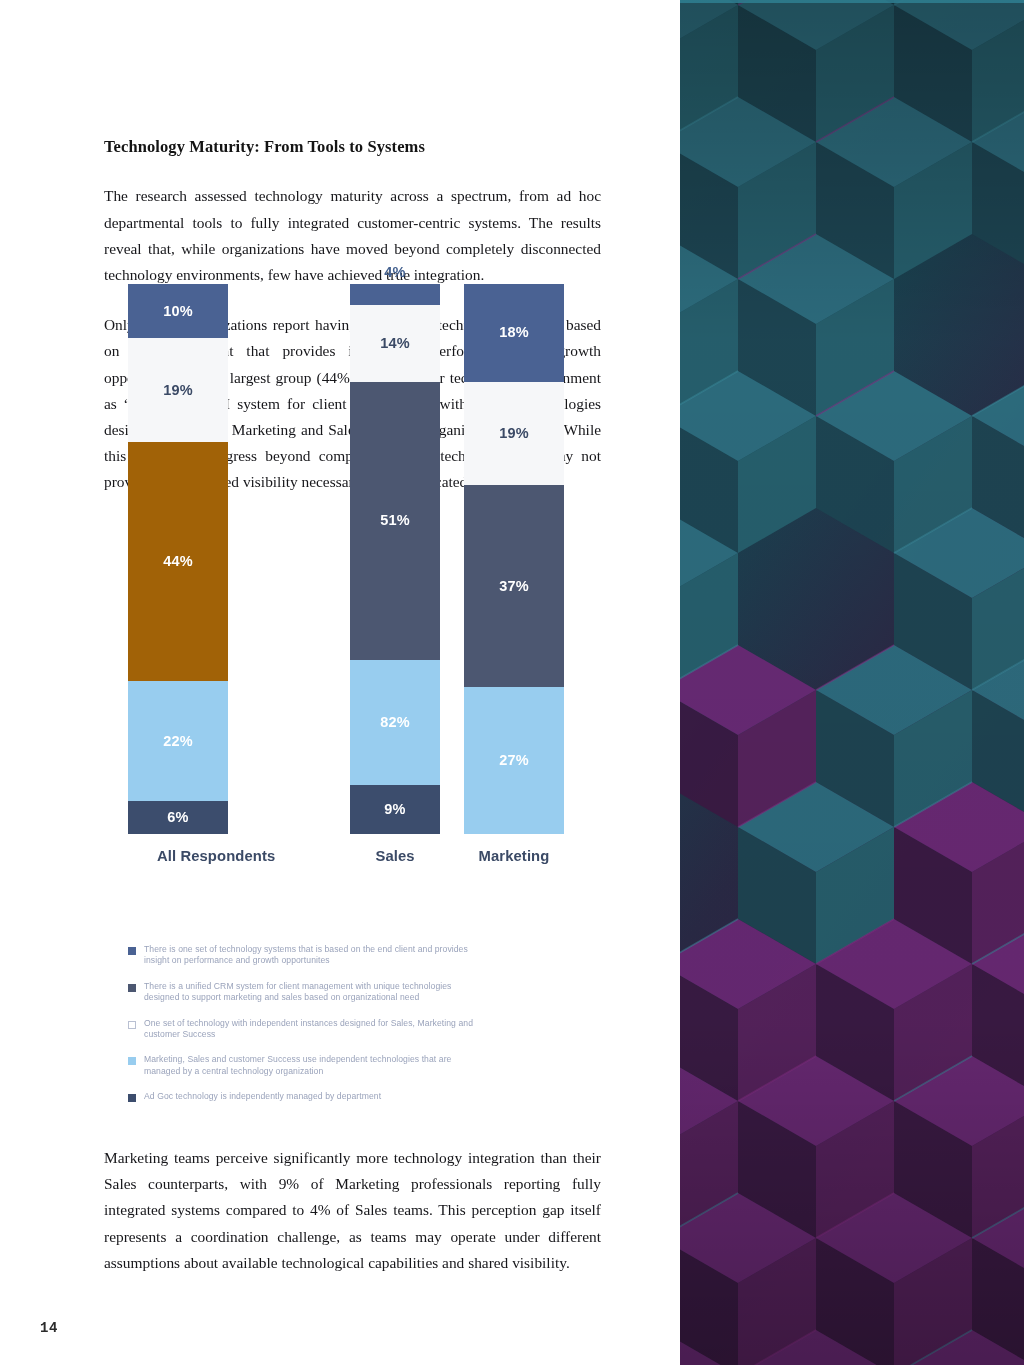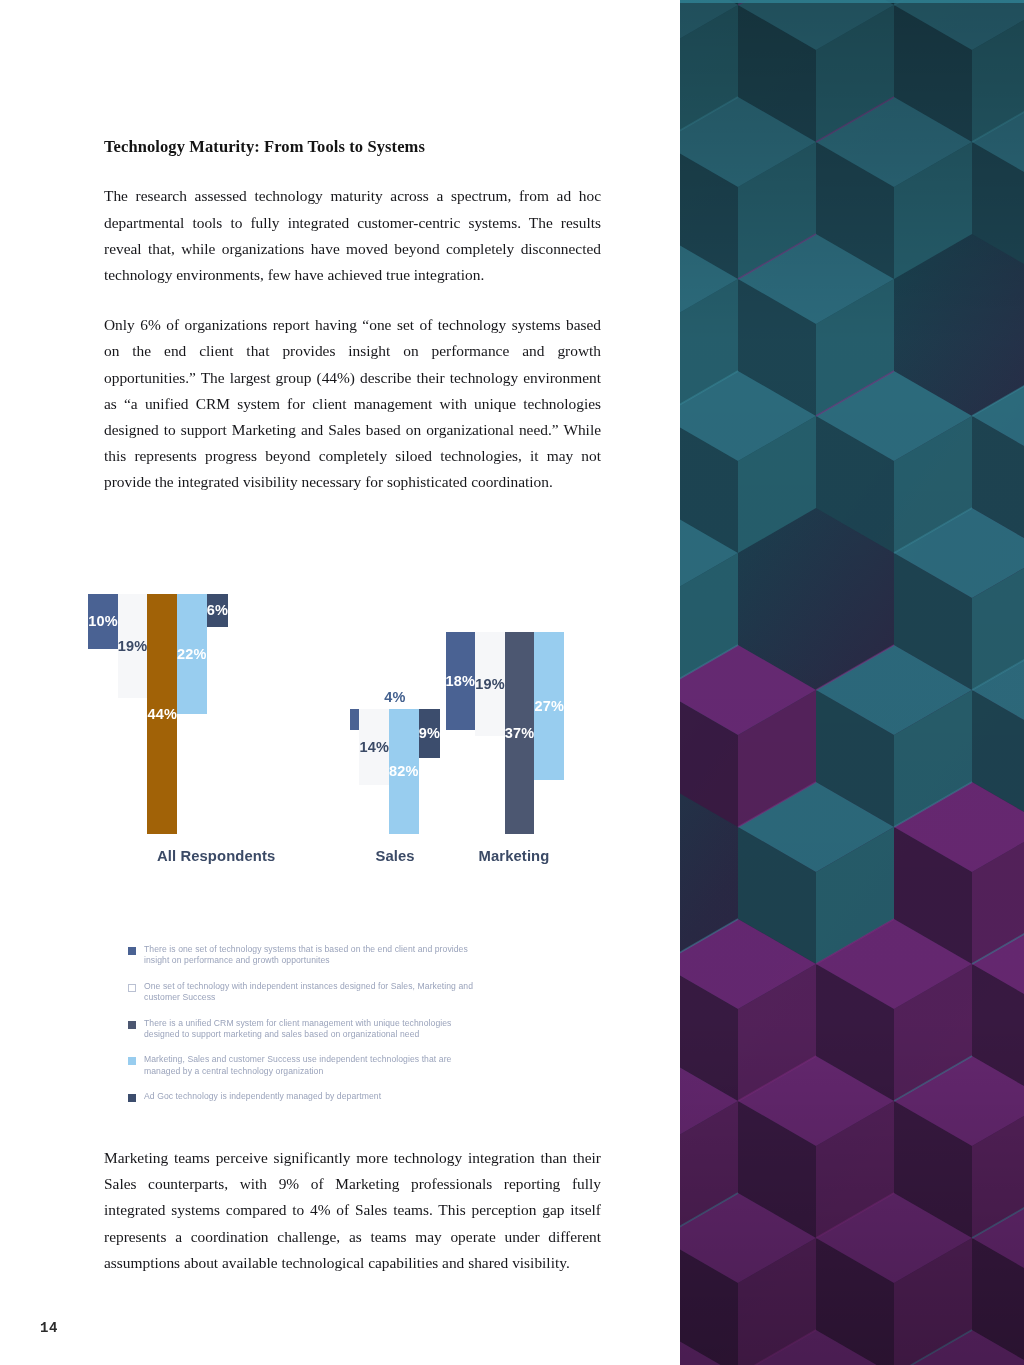--- a/index.html
+++ b/index.html
@@ -77,21 +77,21 @@
 
   .bar-group {
     position: absolute;
     bottom: 37px;
   }
 
   .bar-stack {
     position: relative;
     width: 100%;
     display: flex;
-    flex-direction: row;
+    flex-direction: column;
     justify-content: flex-end;
   }
 
   .seg {
     width: 100%;
     display: flex;
     align-items: center;
     justify-content: center;
     box-sizing: border-box;
   }
@@ -223,20 +223,23 @@
             </div>
           </div>
           <div class="cat-label" style="bottom: -30px; margin-left: 29px;">All Respondents</div>
         </div>
         <div class="bar-group" style="left: 246px; width: 90px;">
           <div class="outside-label" style="bottom: calc(100% + 4px);">4%</div>
           <div class="bar-stack">
             <div class="seg" style="height: 21.8px; background: rgb(74, 98, 147);"></div>
             <div class="seg" style="height: 76.3px; background: rgb(246, 247, 249);">
               <span class="seg-label on-light">14%</span>
+            </div>
+            <div class="seg" style="height: 277.95px; background: rgb(76, 87, 113);">
+              <span class="seg-label on-dark">51%</span>
             </div>
             <div class="seg" style="height: 125.35px; background: rgb(152, 205, 239);">
               <span class="seg-label on-dark">82%</span>
             </div>
             <div class="seg" style="height: 49.05px; background: rgb(60, 77, 109);">
               <span class="seg-label on-dark">9%</span>
             </div>
           </div>
           <div class="cat-label" style="bottom: -30px;">Sales</div>
         </div>
@@ -257,26 +260,26 @@
           </div>
           <div class="cat-label" style="bottom: -30px;">Marketing</div>
         </div>
       </div>
     <div class="legend" id="chart-legend">
         <div class="legend-row">
           <span class="legend-swatch" style="background: rgb(74, 98, 147);"></span>
           <span class="legend-text">There is one set of technology systems that is based on the end client and provides insight on performance and growth opportunites</span>
         </div>
         <div class="legend-row">
+          <span class="legend-swatch" style="background: rgb(76, 87, 113);"></span>
+          <span class="legend-text">There is a unified CRM system for client management with unique technologies designed to support marketing and sales based on organizational need</span>
+        </div>
+        <div class="legend-row">
           <span class="legend-swatch" style="background: transparent; border: 1px solid rgb(185, 192, 210);"></span>
           <span class="legend-text">One set of technology with independent instances designed for Sales, Marketing and customer Success</span>
-        </div>
-        <div class="legend-row">
-          <span class="legend-swatch" style="background: rgb(76, 87, 113);"></span>
-          <span class="legend-text">There is a unified CRM system for client management with unique technologies designed to support marketing and sales based on organizational need</span>
         </div>
         <div class="legend-row">
           <span class="legend-swatch" style="background: rgb(152, 205, 239);"></span>
           <span class="legend-text">Marketing, Sales and customer Success use independent technologies that are managed by a central technology organization</span>
         </div>
         <div class="legend-row">
           <span class="legend-swatch" style="background: rgb(60, 77, 109);"></span>
           <span class="legend-text">Ad Goc technology is independently managed by department</span>
         </div>
       </div>

